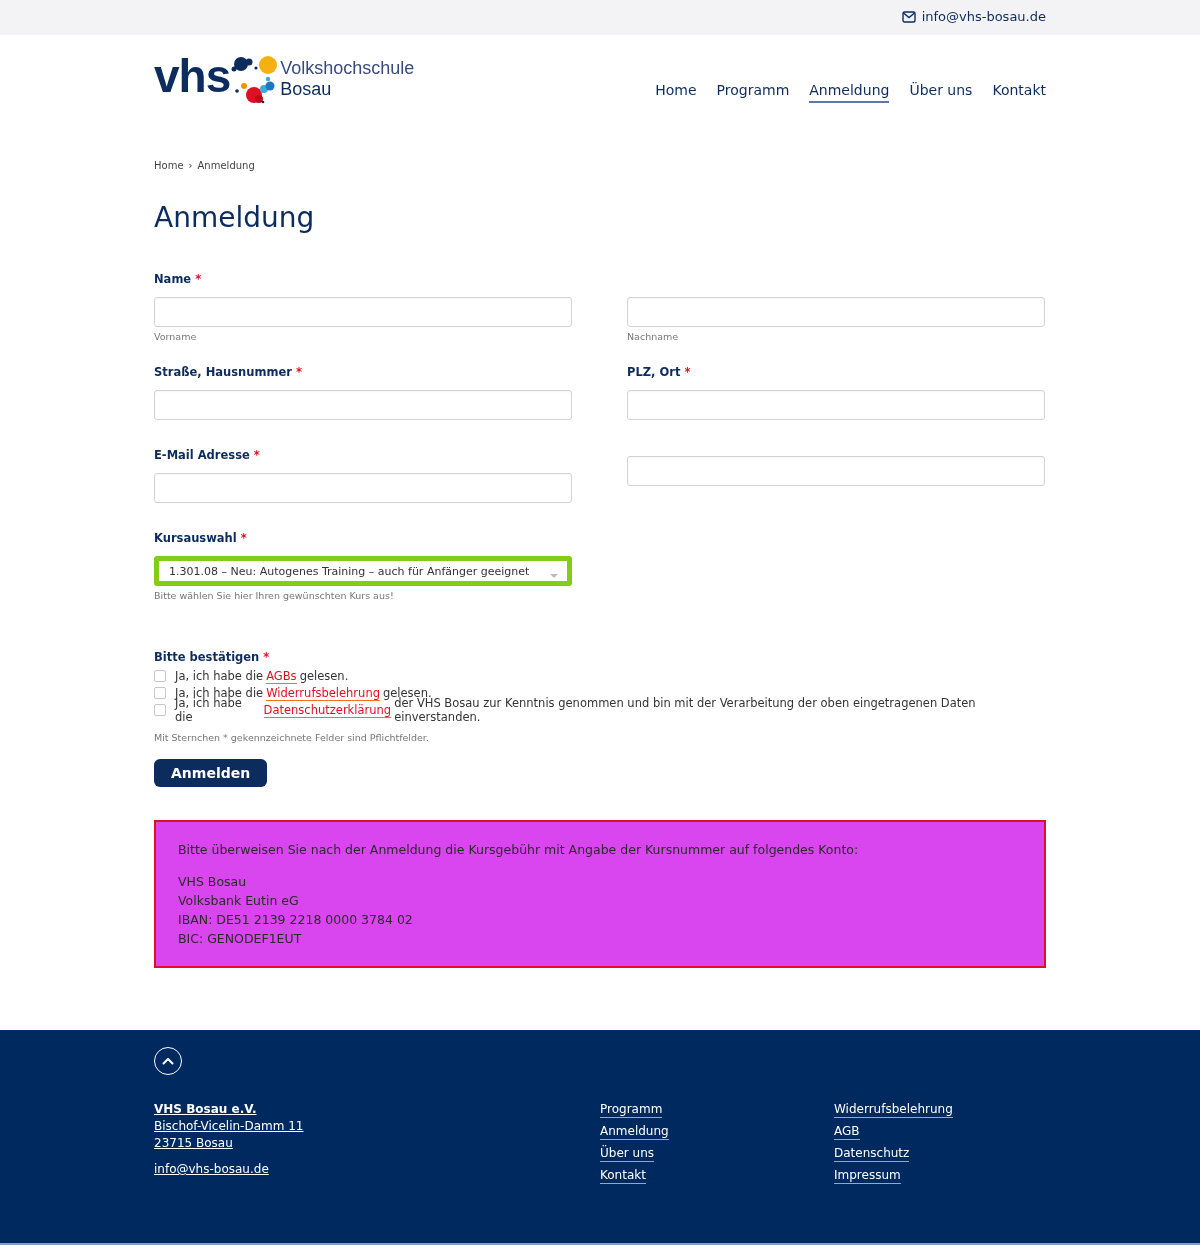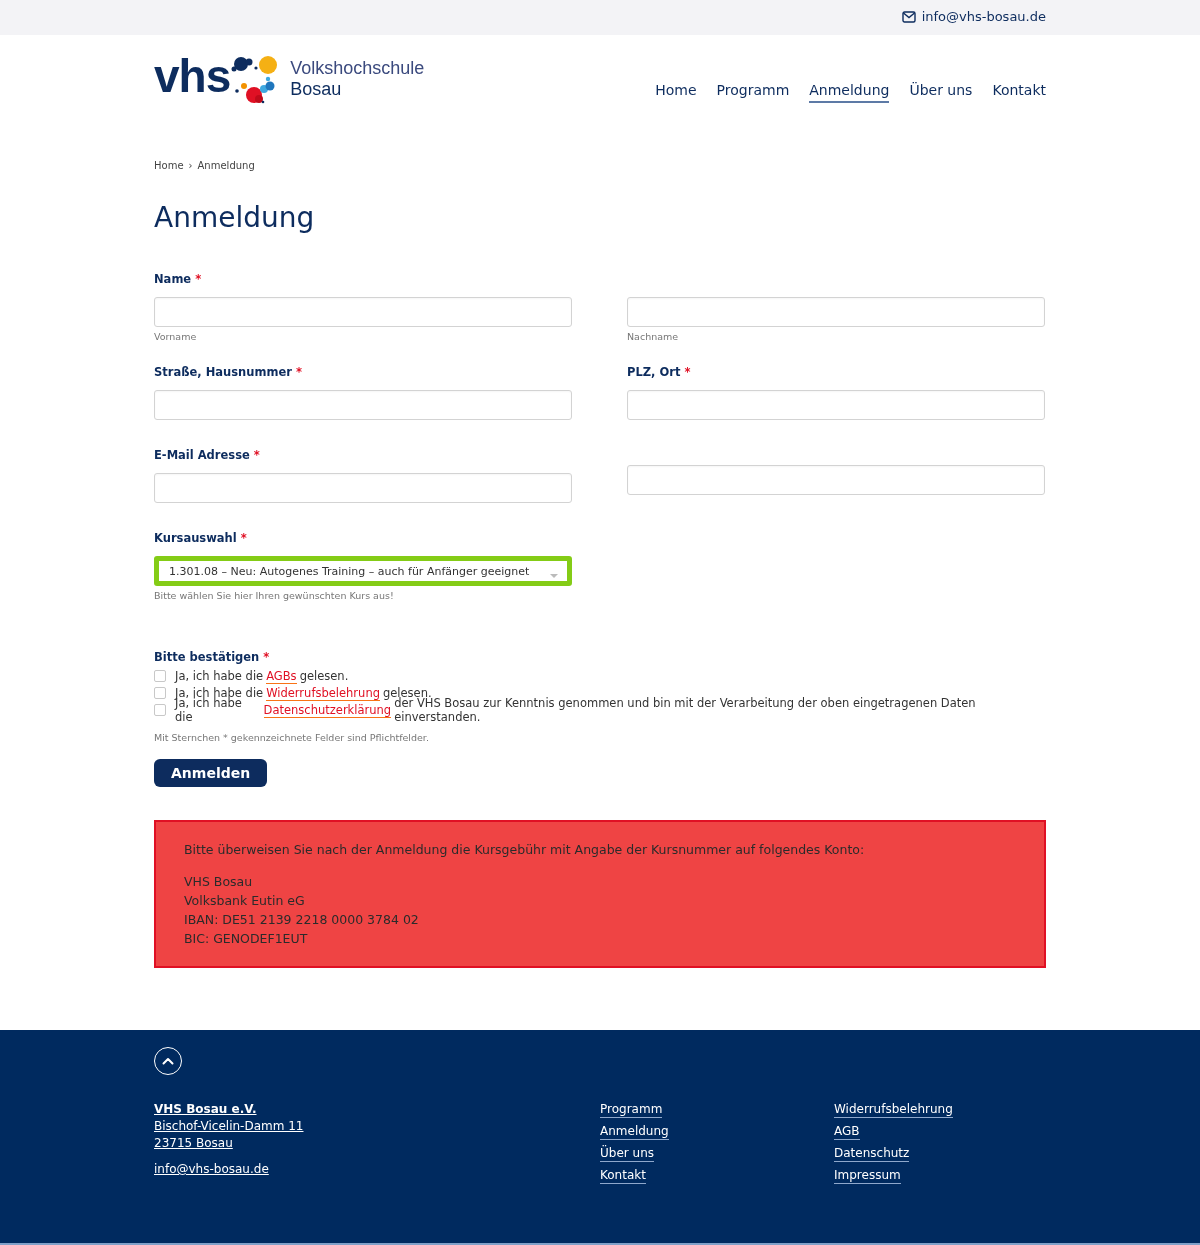--- a/index.html
+++ b/index.html
@@ -6,53 +6,53 @@
   html, body { width: 1200px; background: #ffffff; font-family: "DejaVu Sans", sans-serif; color: #2b2b2b; }
   body { position: relative; min-height: 1245px; }
   .topbar { height: 35px; background: #f3f3f6; position: relative; }
   .topbar .mail { position: absolute; right: 154px; top: 9px; display: flex; align-items: center; gap: 6px; color: #0d2c5e; font-size: 13px; text-decoration: none; }
   .topbar .mail svg { width: 14px; height: 12px; }
 
   .header { height: 100px; position: relative; }
   .logo { position: absolute; left: 154px; top: 18px; display: flex; align-items: flex-start; }
   .logo .vhs { font-family: "Liberation Sans", sans-serif; font-weight: 700; font-size: 46px; color: #0d2c5e; letter-spacing: -1px; line-height: 46px; }
   .logo svg { margin-left: 0px; margin-top: 2px; }
-  .logo .name { margin-left: 10px; margin-top: 5px; font-family: "Liberation Sans", sans-serif; line-height: 21px; }
+  .logo .name { margin-left: 0; margin-top: 5px; font-family: "Liberation Sans", sans-serif; line-height: 21px; }
   .logo .name .l1 { font-size: 18px; color: #3b4a7e; }
   .logo .name .l2 { font-size: 18px; color: #0d2c5e; }
 
   .nav { position: absolute; right: 154px; top: 47px; display: flex; gap: 20px; }
   .nav a { color: #0d2c5e; font-size: 14px; text-decoration: none; padding-bottom: 3px; }
   .nav a.active { border-bottom: 2px solid #5d7aa6; }
 
   .container { width: 892px; margin: 0 auto; }
   .breadcrumb { margin-top: 25px; font-size: 10px; color: #444; display: flex; gap: 5px; }
   .breadcrumb a { color: #444; text-decoration: none; }
   h1 { margin-top: 30px; font-size: 28px; font-weight: 400; color: #0d2c5e; }
 
   .form { margin-top: 38px; }
-  .row { display: flex; gap: 55px; align-items: center; }
+  .row { display: flex; gap: 55px; }
   .col { width: 418px; }
   .label { font-size: 11.5px; font-weight: 700; color: #0d2c5e; display: block; height: 17px; }
   .req { color: #e01024; }
   .input { display: block; width: 418px; height: 30px; border: 1px solid #d3d3d3; border-radius: 3px; background: #fff; margin-top: 8px; font-family: "DejaVu Sans", sans-serif; font-size: 12px; padding: 0 10px; box-shadow: inset 0 1px 2px rgba(0,0,0,0.04); }
   .sublabel { font-size: 9.5px; color: #777; margin-top: 4px; height: 12px; }
   .spacer-lbl { height: 17px; }
 
   .select { position: relative; display: flex; align-items: center; width: 418px; height: 30px; border: 5px solid #84cc16; border-radius: 3px; background: #fff; margin-top: 8px; padding: 0 10px; font-size: 11px; color: #333; }
   .select .caret { position: absolute; right: 9px; top: 13px; width: 0; height: 0; border-left: 4px solid transparent; border-right: 4px solid transparent; border-top: 4px solid #bbb; }
 
   .confirm { margin-top: 48px; }
   .check { display: flex; align-items: center; margin-top: 1px; height: 16px; font-size: 11.5px; color: #333; }
   .check .box { width: 12px; height: 12px; border: 1px solid #c8c8c8; border-radius: 2px; background: #fff; margin-right: 9px; flex-shrink: 0; }
   .check a { color: #e01024; text-decoration: none; border-bottom: 1px solid #f97316; margin: 0 3px; }
   .note { margin-top: 14px; font-size: 9.5px; color: #777; }
   .btn { margin-top: 16px; display: inline-block; background: #0d2c5e; color: #fff; font-weight: 700; font-size: 14px; padding: 6px 17px 6px 17px; border-radius: 6px; border: none; font-family: "DejaVu Sans", sans-serif; }
 
-  .infobox { margin-top: 33px; width: 892px; border: 2px solid #e01024; background: #ef4444; padding: 18px 22px 18px 28px; font-size: 12.5px; color: #2b2b2b; }
+  .infobox { margin-top: 33px; width: 892px; border: 2px solid #e01024; background: #d946ef; padding: 18px 22px 18px 22px; font-size: 12.5px; color: #2b2b2b; }
   .infobox p { line-height: 19px; }
   .infobox .intro { margin-bottom: 13px; }
 
   .footer { position: absolute; left: 0; top: 1030px; width: 1200px; height: 215px; background: #002a5f; color: #fff; border-bottom: 2px solid #7fa0c8; }
   .footer .up { position: absolute; left: 154px; top: 17px; width: 28px; height: 28px; border: 1.5px solid #fff; border-radius: 50%; display: flex; align-items: center; justify-content: center; }
   .footer .addr { position: absolute; left: 154px; top: 71px; font-size: 12px; line-height: 17px; text-decoration: underline; }
   .footer .addr .org { font-weight: 700; }
   .footer .addr .mail { margin-top: 9px; }
   .footer .links { position: absolute; top: 71px; display: flex; flex-direction: column; gap: 5px; font-size: 12px; }
   .footer .links a { color: #fff; text-decoration: none; border-bottom: 1px solid #8fa8cc; align-self: flex-start; line-height: 16px; }

